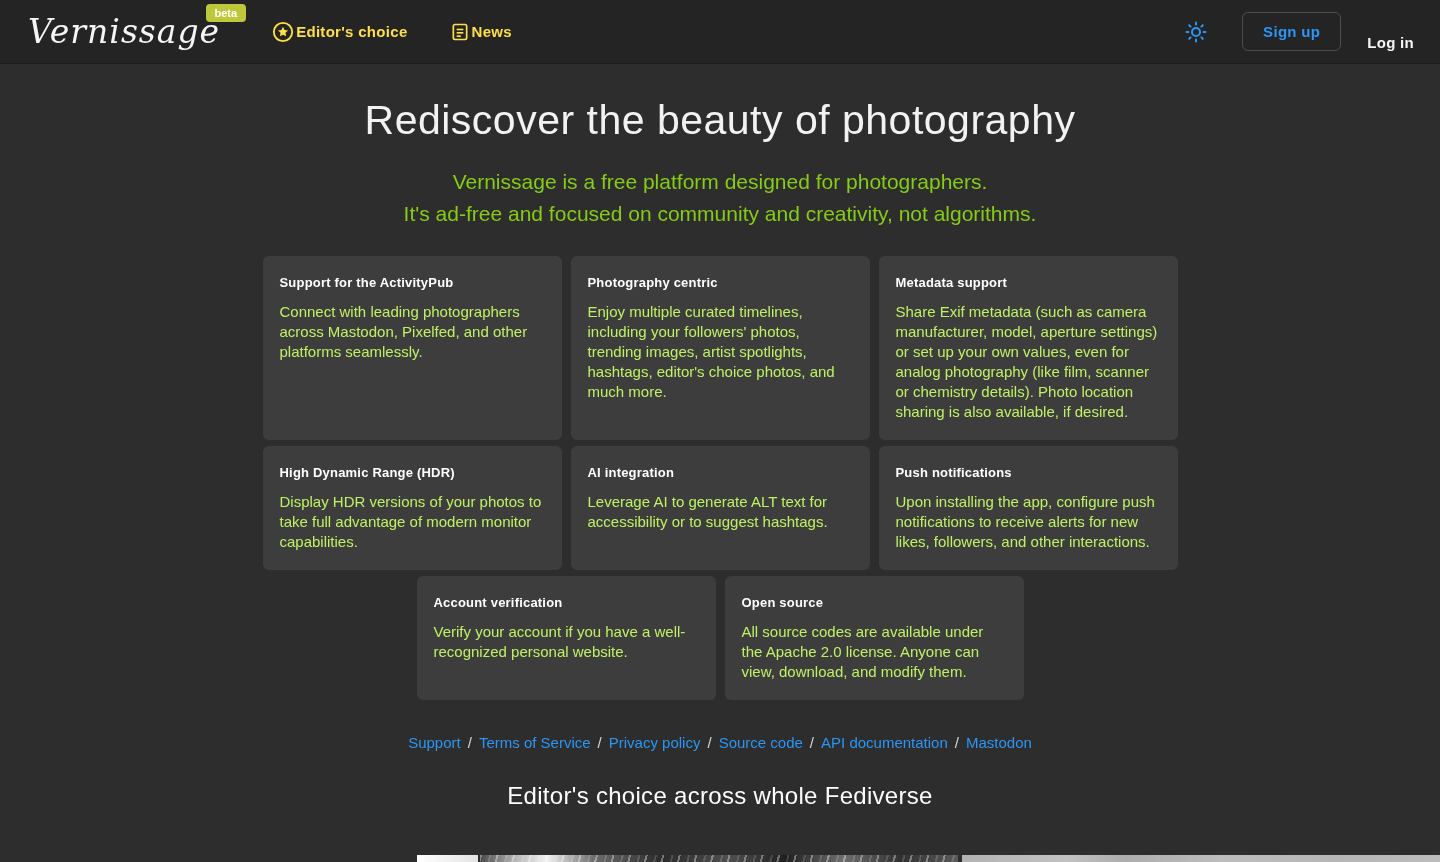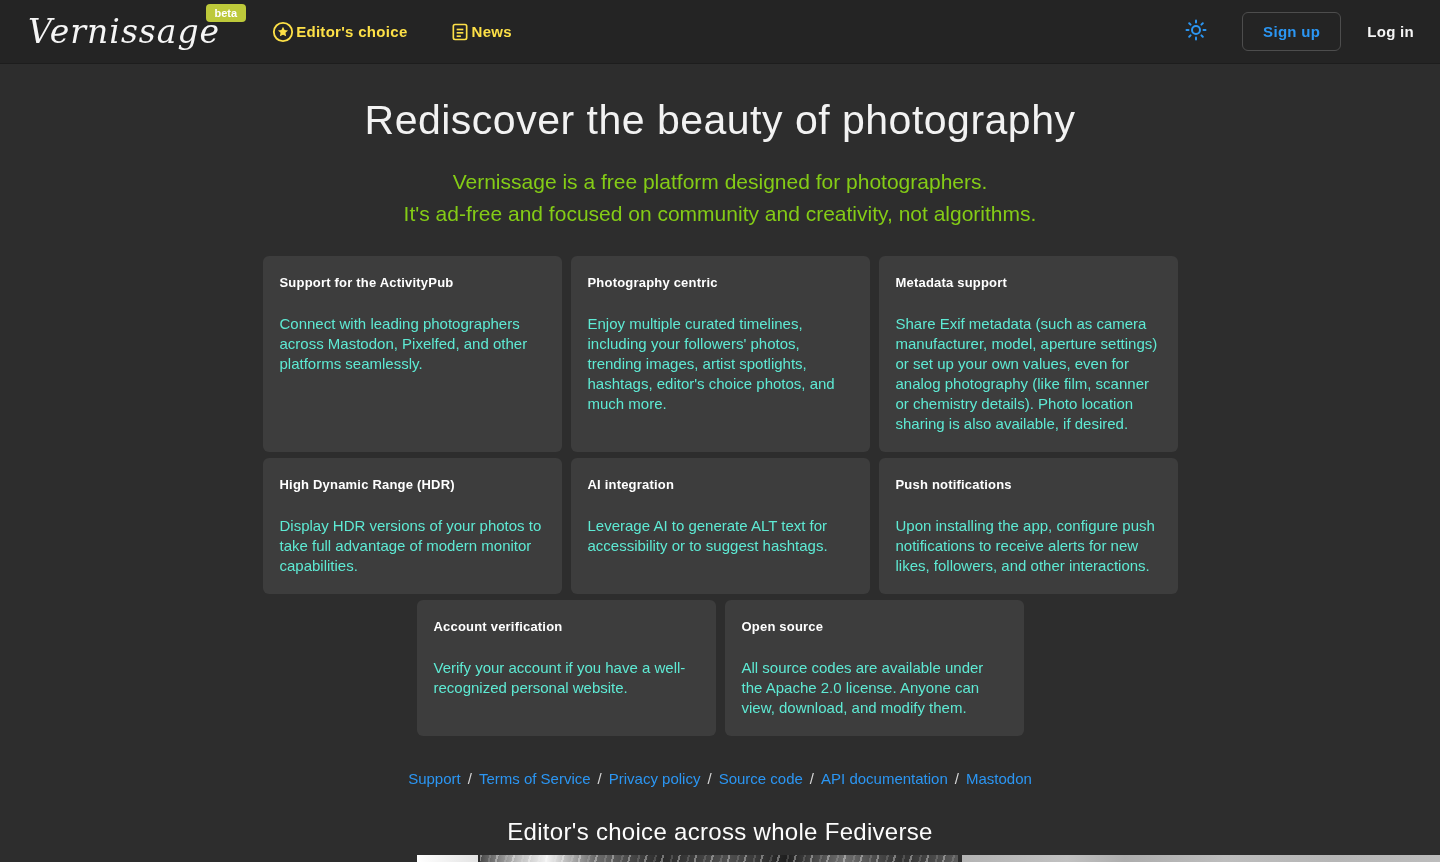--- a/index.html
+++ b/index.html
@@ -44,21 +44,21 @@
   }
   .nav-links { display: flex; align-items: center; gap: 42px; }
   .nav-link {
     display: flex; align-items: center; gap: 2px;
     color: #fde047; text-decoration: none;
     font-size: 15px; font-weight: 700; letter-spacing: 0.3px;
     cursor: pointer;
   }
   .nav-link svg { display: block; }
 
-  .nav-right { display: flex; align-items: center; }
+  .nav-right { display: flex; align-items: flex-end; }
   .theme-toggle {
     background: none; border: none; cursor: pointer;
     color: #2b96f3; display: flex; align-items: center;
     margin-right: 30px; padding: 4px;
   }
   .signup-btn {
     background: transparent;
     border: 1px solid #4d4d4d;
     border-radius: 6px;
     color: #2b96f3;
@@ -111,24 +111,24 @@
     border-radius: 6px;
     padding: 19px 18px 18px 17px;
   }
   .card h3 {
     font-size: 13px;
     font-weight: 700;
     color: #ffffff;
     letter-spacing: 0.2px;
   }
   .card p {
-    margin-top: 24px;
+    margin-top: 12px;
     font-size: 15px;
     line-height: 20px;
-    color: #5eead4;
+    color: #bef264;
   }
 
   
   .footer-links {
     margin-top: 34px;
     text-align: center;
     font-size: 15px;
   }
   .footer-links a { color: #2b96f3; text-decoration: none; cursor: pointer; }
   .footer-sep { color: #d8d8d8; margin: 0 7px; font-weight: 300; }

